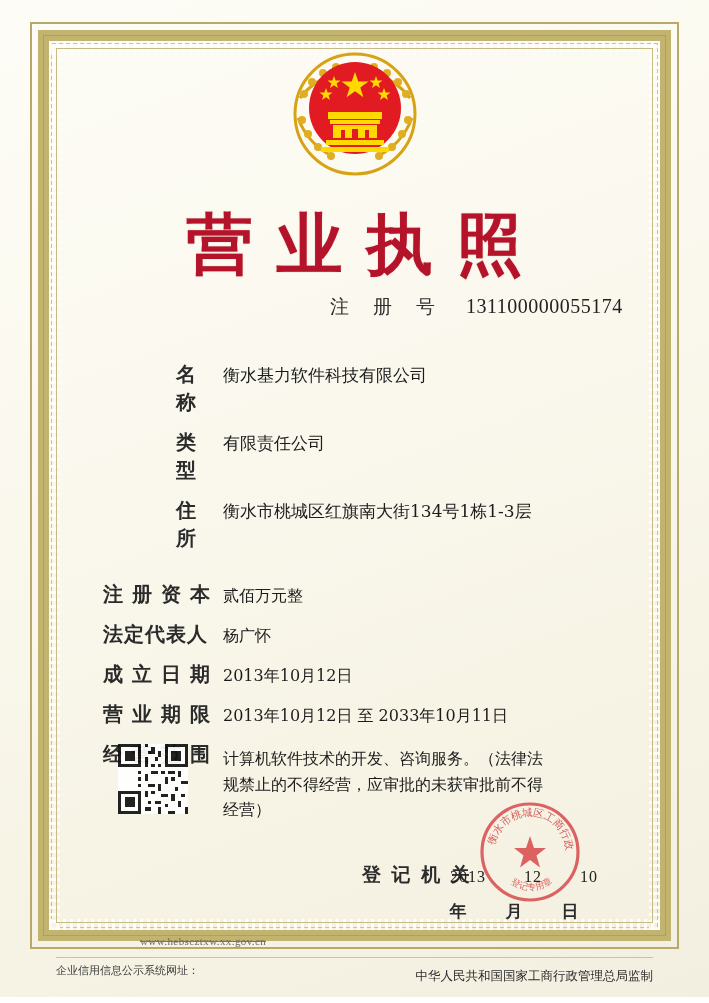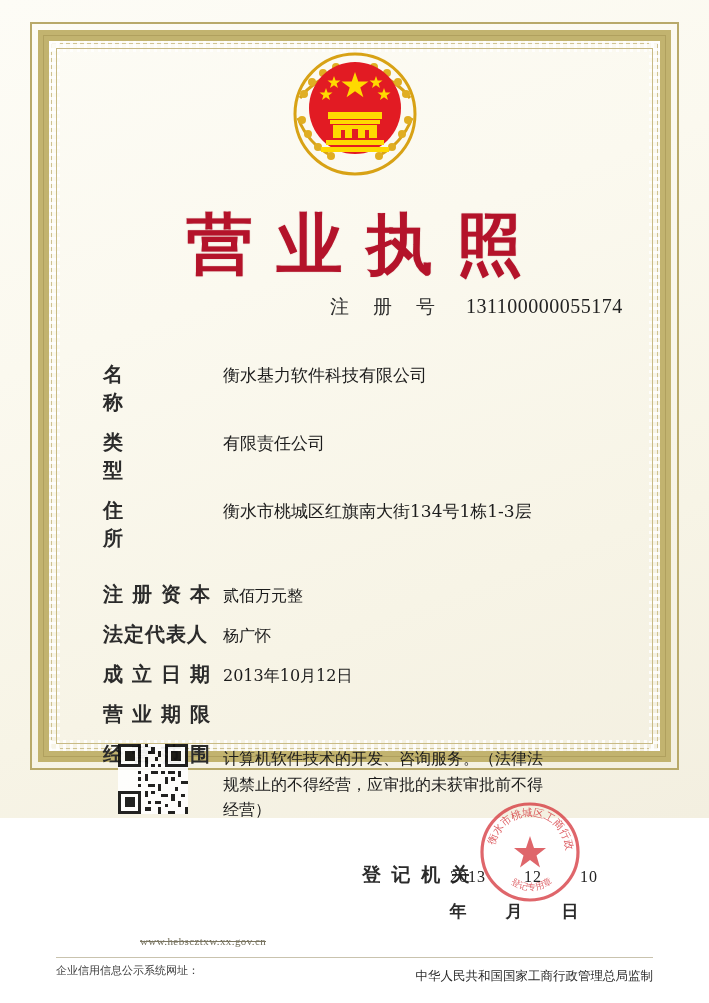--- a/index.html
+++ b/index.html
@@ -13,21 +13,21 @@
     position: relative;
     font-family: "Liberation Serif", serif;
     overflow: hidden;
   }
 
   
   .certificate {
     position: absolute;
     left: 0; top: 0;
     width: 709px;
-    height: 818px;
+    height: 997px;
     background: linear-gradient(160deg, #fdfcf6 0%, #fbf9ef 35%, #f7f4e6 70%, #f3efe0 100%);
   }
 
   
   .frame-outer {
     position: absolute;
     left: 30px; top: 22px;
     right: 30px; bottom: 48px;
     border: 2px solid #b8a96a;
   }
@@ -131,21 +131,21 @@
   }
   .field .label {
     width: 120px;
     flex: 0 0 120px;
     font-size: 20px;
     font-weight: bold;
     color: #2b2b2b;
     font-family: "DejaVu Serif", serif;
     line-height: 1.4;
   }
-  .label.sp4 { letter-spacing: 27px; }
+  .label.sp4 { letter-spacing: 27px; text-align: right; }
   .label.sp0 { letter-spacing: 1px; }
 
   .field .value {
     font-size: 15px;
     color: #1c1c1c;
     line-height: 1.45;
     padding-top: 5px;
     font-family: "DejaVu Serif", serif;
   }
   .value.big { font-size: 17px; padding-top: 3px; }
@@ -356,20 +356,21 @@
       <div class="value mid">杨广怀</div>
     </div>
 
     <div class="field">
       <div class="label sp0">成 立 日 期</div>
       <div class="value mid">2013年10月12日</div>
     </div>
 
     <div class="field">
       <div class="label sp0">营 业 期 限</div>
+      <div class="value mid">2013年10月12日 至 2033年10月11日</div>
     </div>
 
     <div class="field">
       <div class="label sp0">经 营 范 围</div>
       <div class="value small scope">计算机软件技术的开发、咨询服务。（法律法规禁止的不得经营，应审批的未获审批前不得经营）</div>
     </div>
 
   </div>
 
   <div class="qr">

